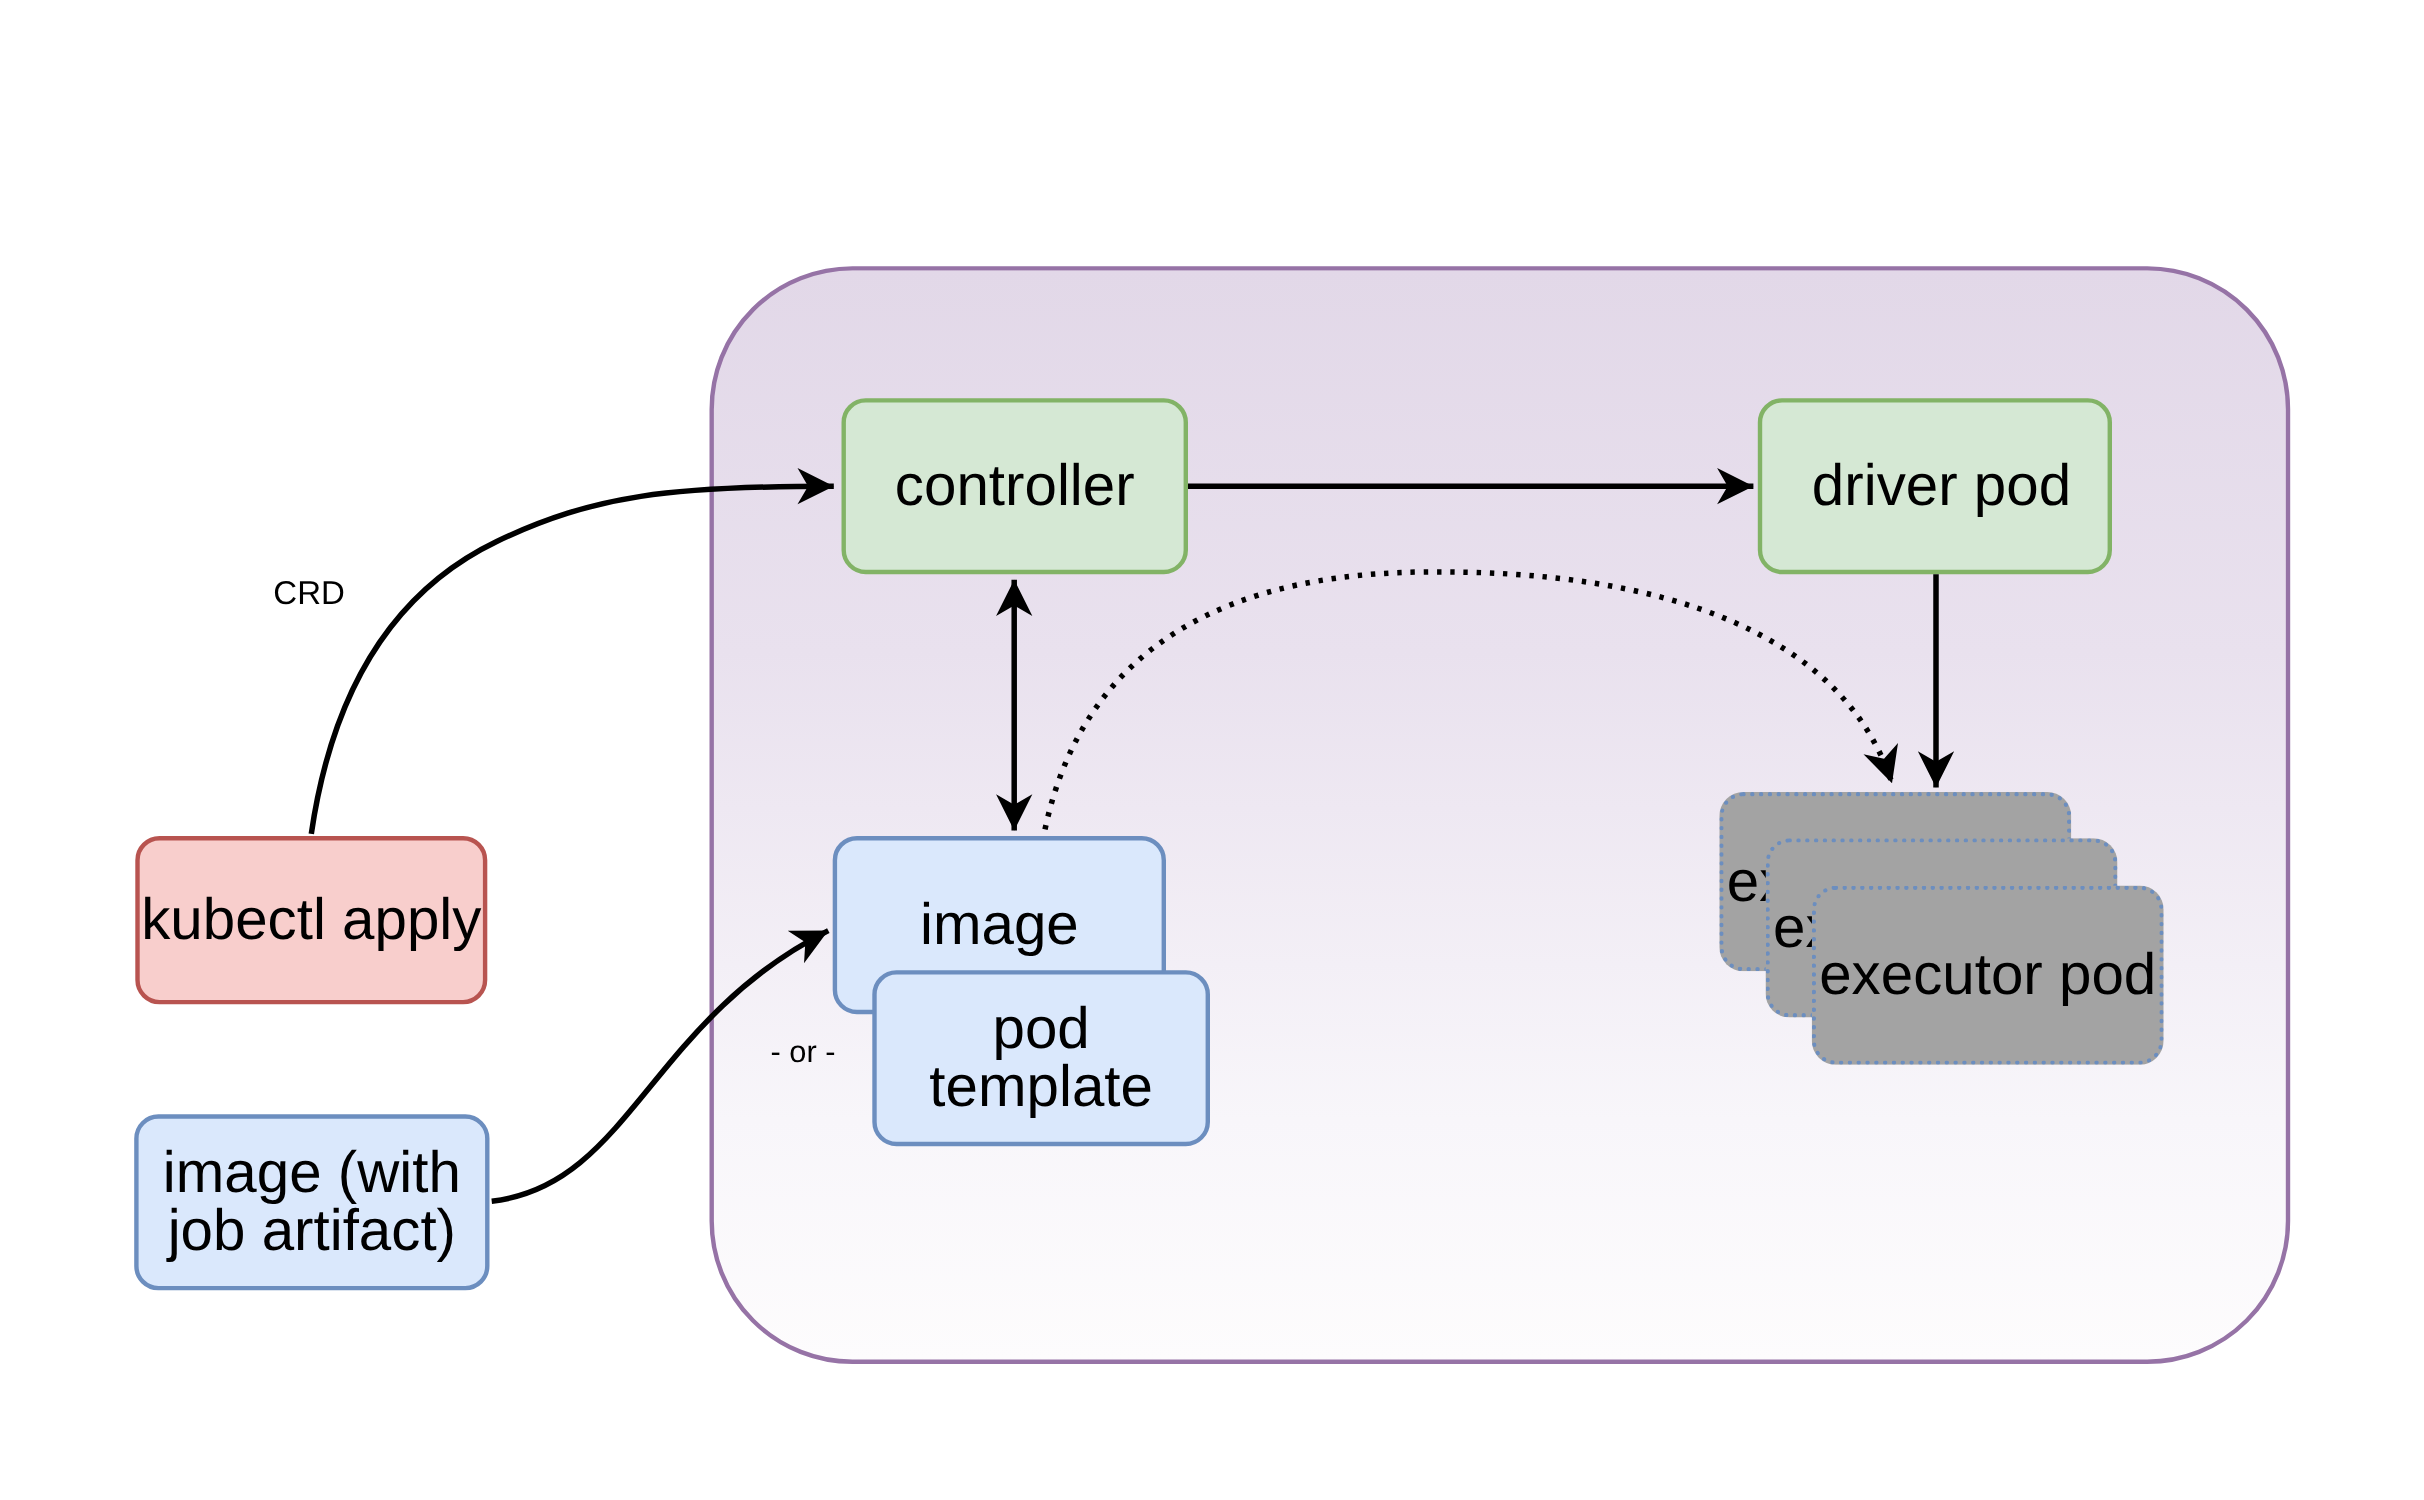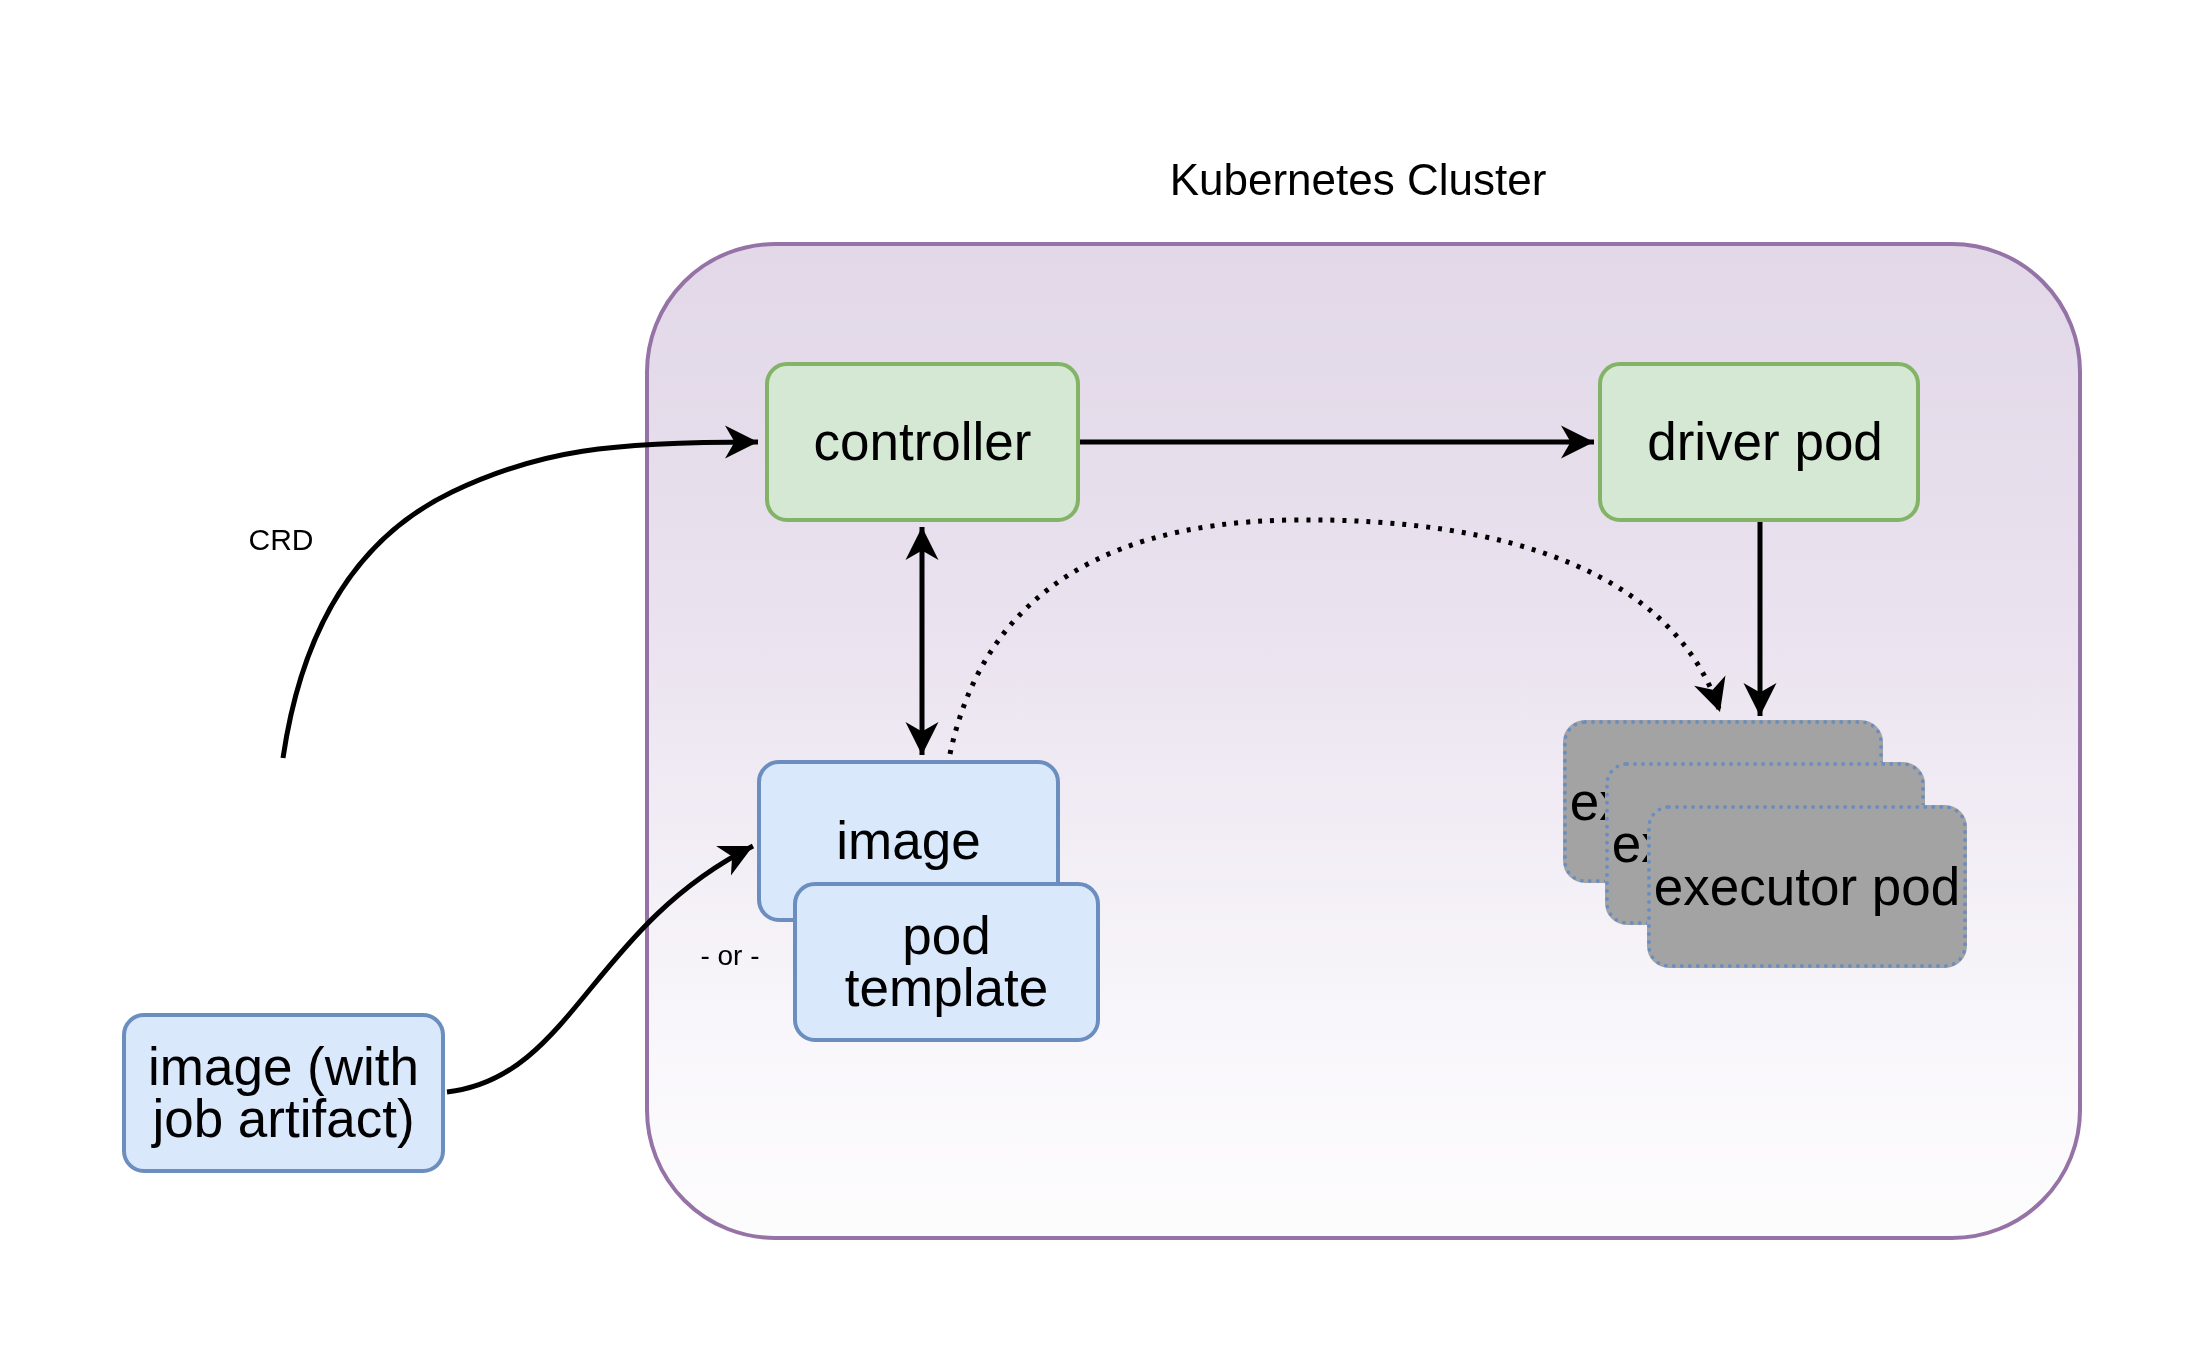--- a/index.html
+++ b/index.html
@@ -45,21 +45,20 @@
   .crd-label{left:206px;top:516px;width:150px;}
   .or-label{left:655px;top:932px;width:150px;font-size:28px;}
 
   svg.edges{position:absolute;left:0;top:0;z-index:6;pointer-events:none;}
 </style>
 </head>
 <body>
 
 <div class="canvas">
 
-  <div class="title">Kubernetes Cluster</div>
 
   <div class="cluster"></div>
 
   <div class="node blue-dotted exec1">
     <span>executor pod</span>
   </div>
   <div class="node blue-dotted exec2">
     <span>executor pod</span>
   </div>
   <div class="node blue-dotted exec3">
@@ -70,20 +69,23 @@
     <span>controller</span>
   </div>
   <div class="node green driverpod">
     <span>driver pod</span>
   </div>
   <div class="node blue imagebox">
     <span>image</span>
   </div>
   <div class="node blue podtemplate">
     <span>pod template</span>
+  </div>
+  <div class="node red kubectl">
+    <span>kubectl apply</span>
   </div>
   <div class="node blue imageartifact">
     <span>image (with
 job artifact)</span>
   </div>
 
   <div class="floating-label crd-label">CRD</div>
   <div class="floating-label or-label">- or -</div>
 
   <svg class="edges" width="2204" height="1364" viewBox="0 0 2204 1364">

